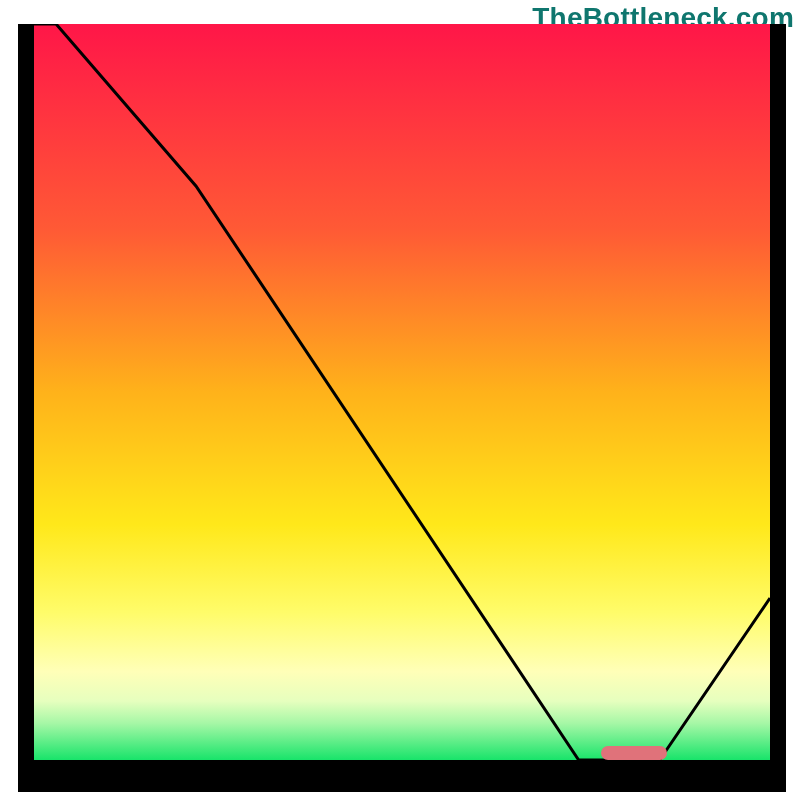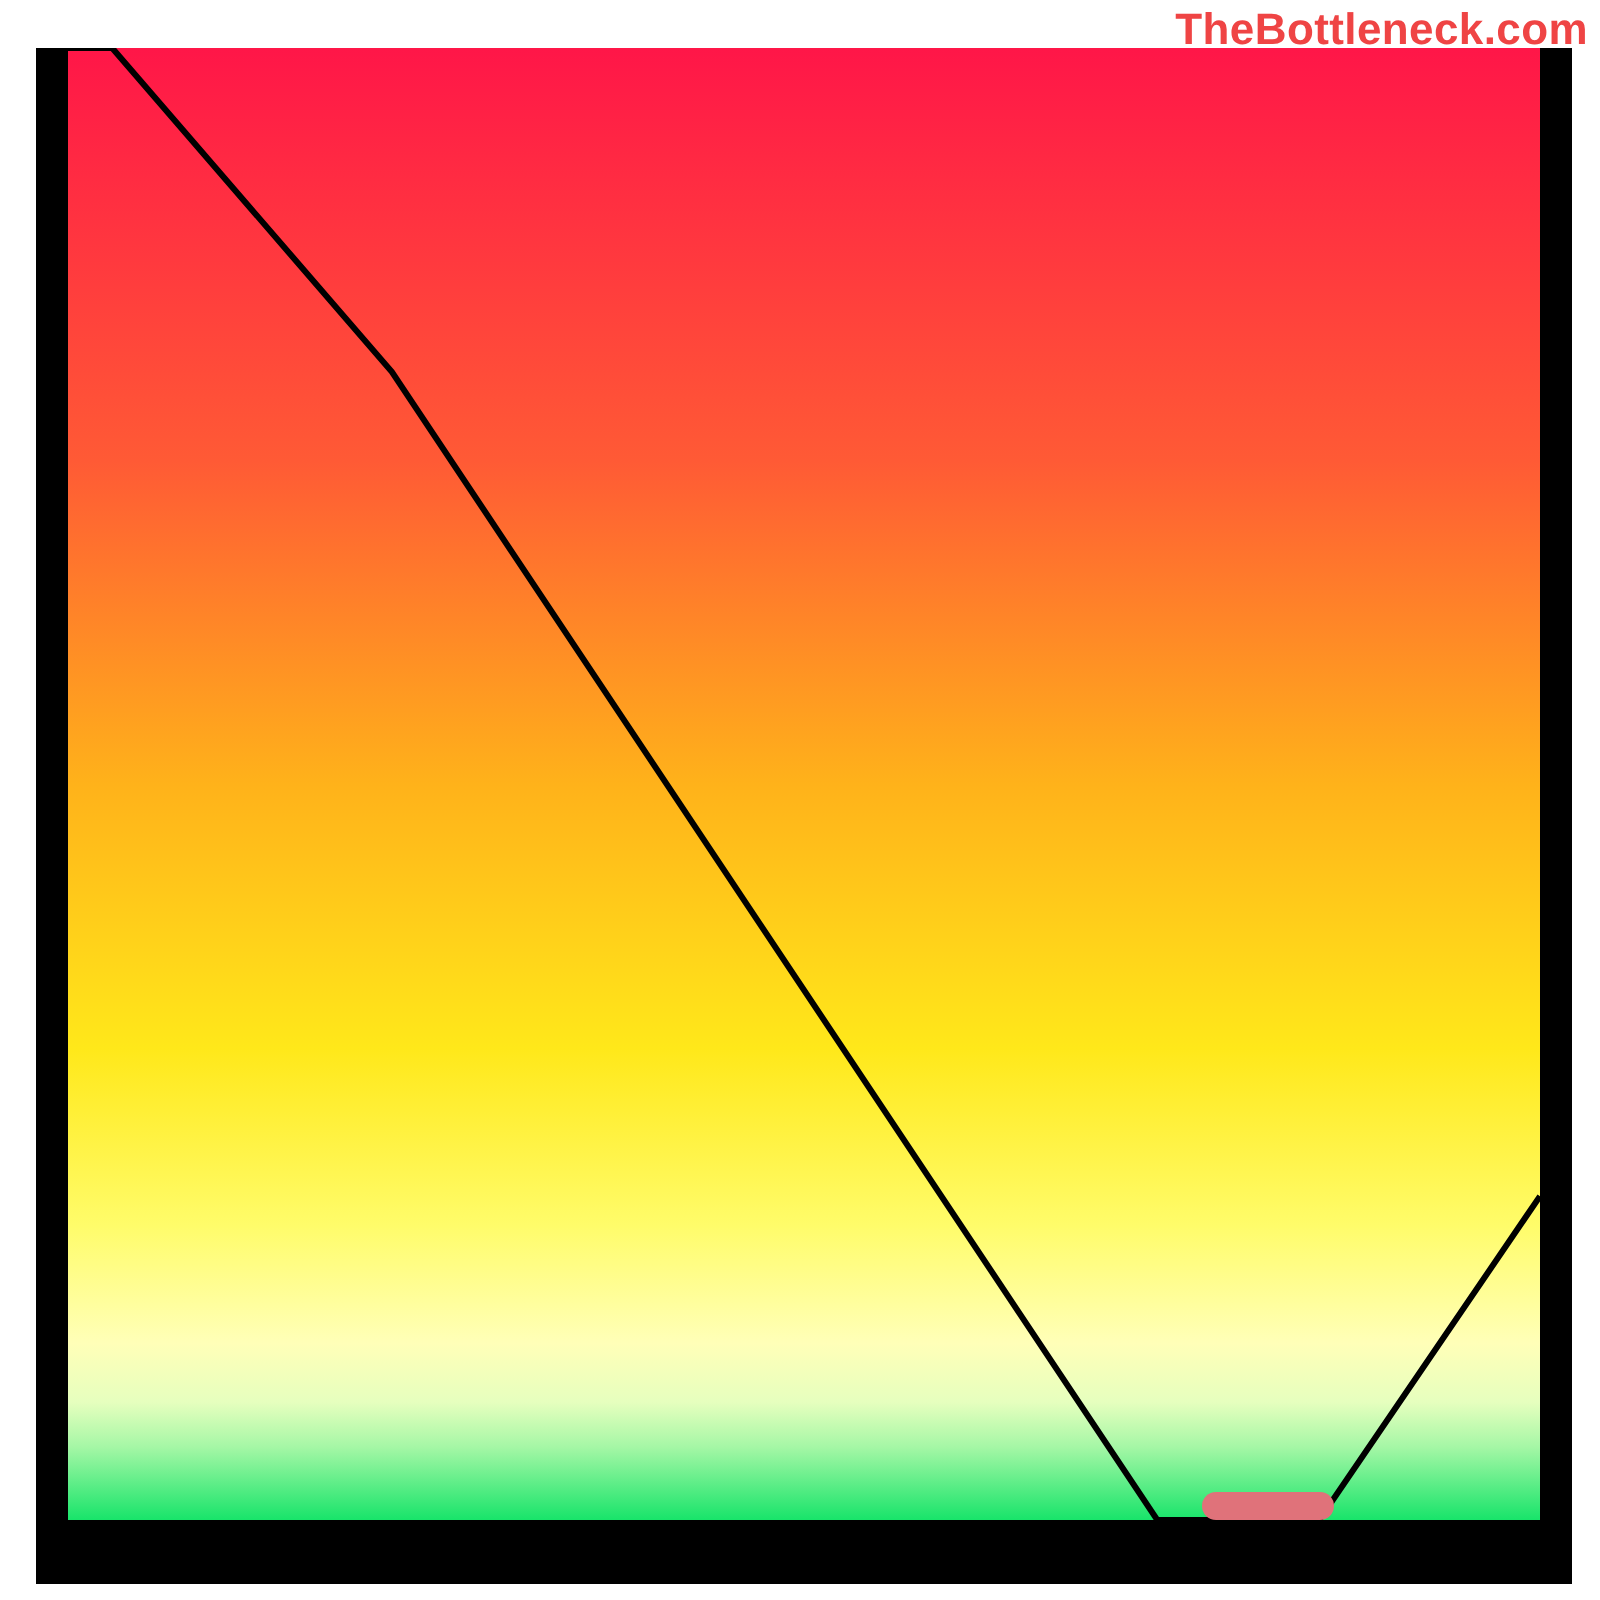--- a/index.html
+++ b/index.html
@@ -13,23 +13,23 @@
   }
   .container {
     position: relative;
     width: 800px;
     height: 800px;
   }
   .watermark {
     position: absolute;
     top: 2px;
     right: 6px;
-    font-size: 22px;
+    font-size: 28px;
     font-weight: bold;
-    color: #ef4444;
+    color: #0f766e;
     letter-spacing: 0.2px;
   }
   .plot-outer {
     position: absolute;
     left: 18px;
     top: 24px;
     width: 768px;
     height: 768px;
     background: #000000;
   }

